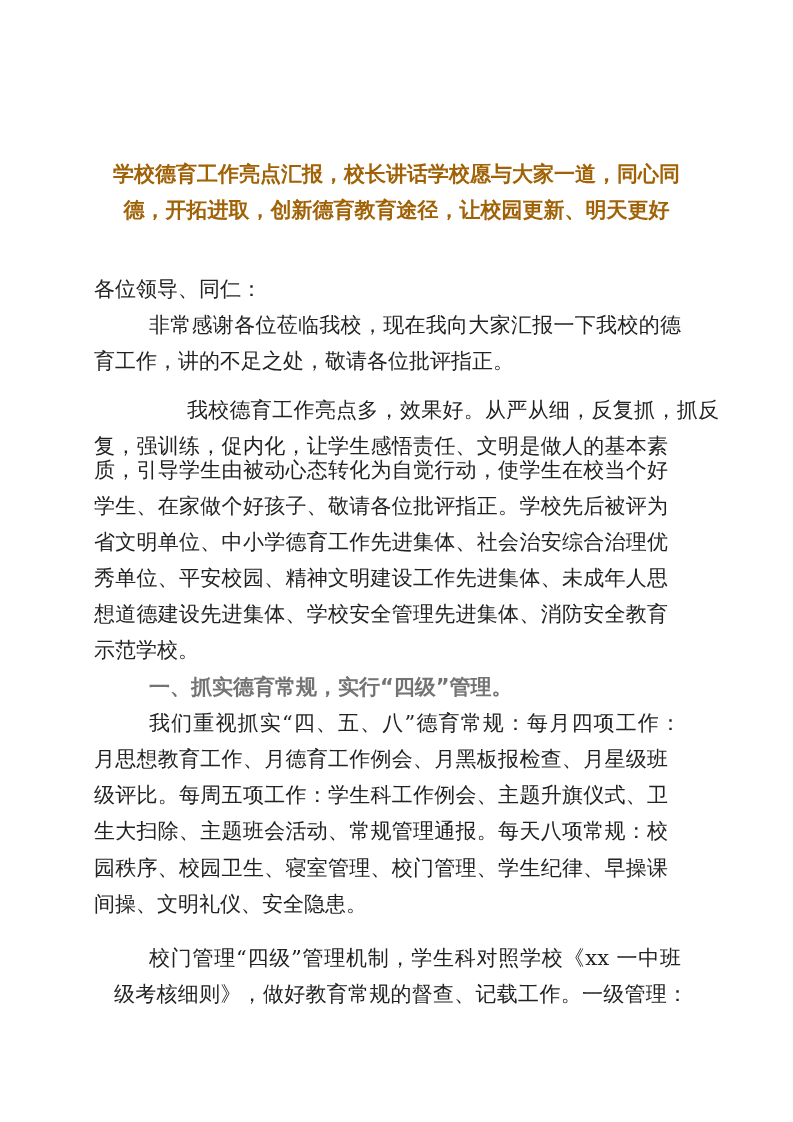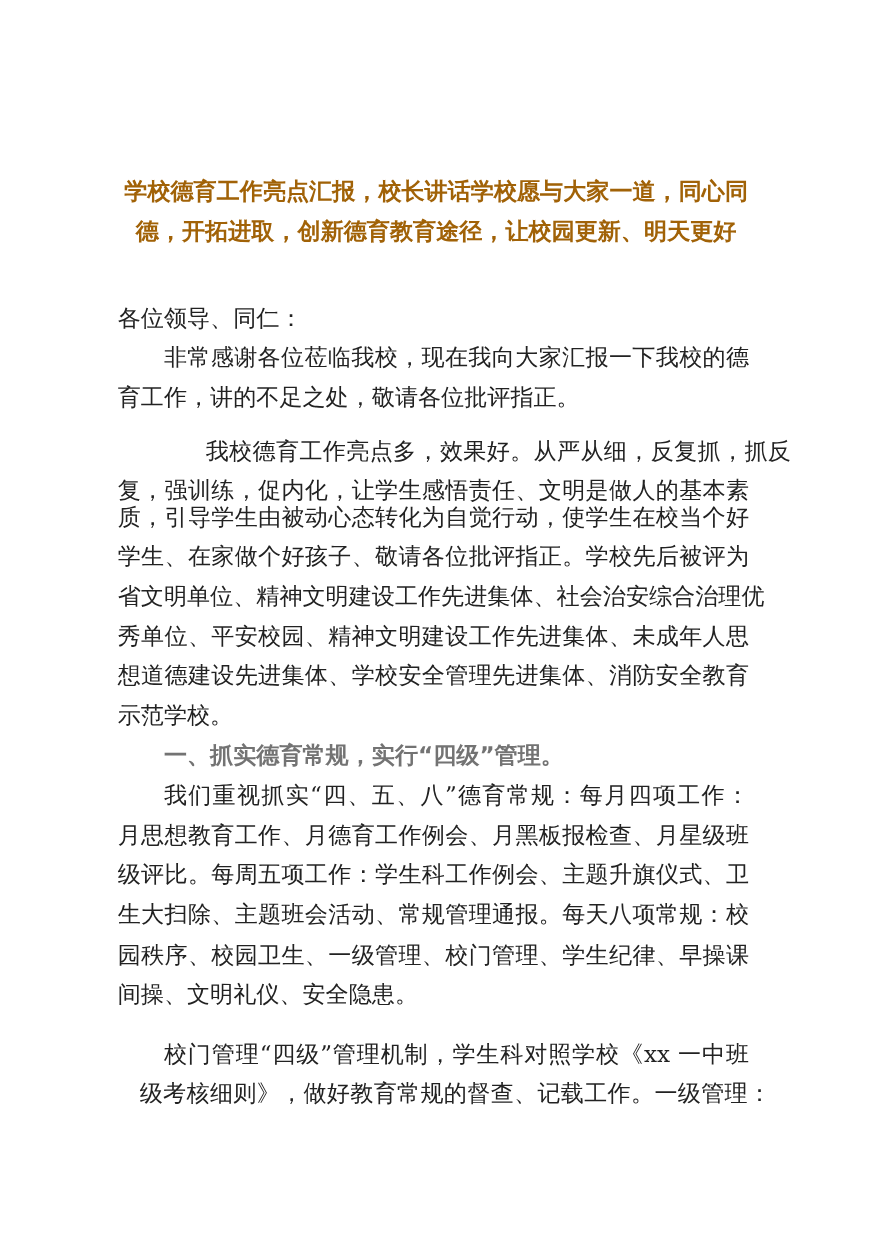--- a/index.html
+++ b/index.html
@@ -2,21 +2,21 @@
 <html><head>
 <meta charset="utf-8">
 <style>
   html, body { margin: 0; padding: 0; background: #ffffff; }
   body { width: 793px; height: 1122px; position: relative; overflow: hidden;
          font-family: "DejaVu Serif", "Liberation Serif", serif; color: #111; }
   .page { position: absolute; left: 0; top: 0; width: 793px; height: 1122px; background: #fff; }
   .title { position: absolute; left: 100px; width: 593px; text-align: center;
            font-family: "DejaVu Sans", "Liberation Sans", sans-serif; font-weight: bold;
            font-size: 21px; line-height: 36px; white-space: nowrap; color: #a16207; }
-  .line { position: absolute; left: 107px; width: 574px; font-size: 21px; line-height: 36px;
+  .line { position: absolute; left: 94px; width: 574px; font-size: 21px; line-height: 36px;
           white-space: nowrap; text-align: justify; text-align-last: justify; color: #222; }
   .line.last { text-align-last: left; }
   .line.indent { left: 149px; width: 532px; }
   .heading { font-weight: bold; font-family: "DejaVu Sans", "Liberation Sans", sans-serif; color: #737373; }
 </style>
 </head>
 <body>
 
 <div class="page">
 
@@ -25,30 +25,30 @@
 
   <div class="line last" style="top:271px;">各位领导、同仁：</div>
 
   <div class="line indent" style="top:307px;">非常感谢各位莅临我校，现在我向大家汇报一下我校的德</div>
   <div class="line last" style="top:343px;">育工作，讲的不足之处，敬请各位批评指正。</div>
 
   <div class="line indent" style="top:392px;margin-left:38px;">我校德育工作亮点多，效果好。从严从细，反复抓，抓反</div>
   <div class="line" style="top:416px;margin-top:12px;">复，强训练，促内化，让学生感悟责任、文明是做人的基本素</div>
   <div class="line" style="top:452px;">质，引导学生由被动心态转化为自觉行动，使学生在校当个好</div>
   <div class="line" style="top:488px;">学生、在家做个好孩子、敬请各位批评指正。学校先后被评为</div>
-  <div class="line" style="top:524px;">省文明单位、精神文明建设工作先进集体、社会治安综合治理优</div>
+  <div class="line" style="top:524px;">省文明单位、中小学德育工作先进集体、社会治安综合治理优</div>
   <div class="line" style="top:560px;">秀单位、平安校园、精神文明建设工作先进集体、未成年人思</div>
   <div class="line" style="top:596px;">想道德建设先进集体、学校安全管理先进集体、消防安全教育</div>
   <div class="line last" style="top:632px;">示范学校。</div>
 
   <div class="line indent last heading" style="top:669px;">一、抓实德育常规，实行“四级”管理。</div>
 
   <div class="line indent" style="top:705px;">我们重视抓实“四、五、八”德育常规：每月四项工作：</div>
   <div class="line" style="top:741px;">月思想教育工作、月德育工作例会、月黑板报检查、月星级班</div>
   <div class="line" style="top:777px;">级评比。每周五项工作：学生科工作例会、主题升旗仪式、卫</div>
   <div class="line" style="top:813px;">生大扫除、主题班会活动、常规管理通报。每天八项常规：校</div>
-  <div class="line" style="top:850px;">园秩序、校园卫生、一级管理、校门管理、学生纪律、早操课</div>
+  <div class="line" style="top:850px;">园秩序、校园卫生、寝室管理、校门管理、学生纪律、早操课</div>
   <div class="line last" style="top:886px;">间操、文明礼仪、安全隐患。</div>
 
   <div class="line indent" style="top:940px;">校门管理“四级”管理机制，学生科对照学校《xx 一中班</div>
   <div class="line" style="top:976px;margin-left:20px;">级考核细则》，做好教育常规的督查、记载工作。一级管理：</div>
 
 </div>
 
 </body></html>

